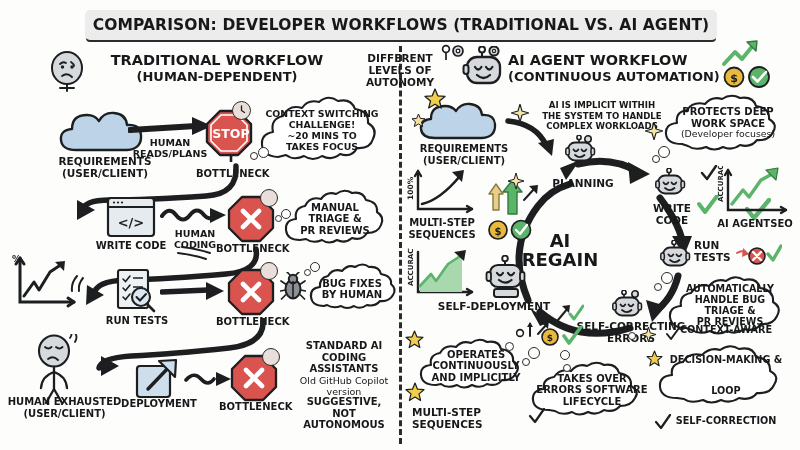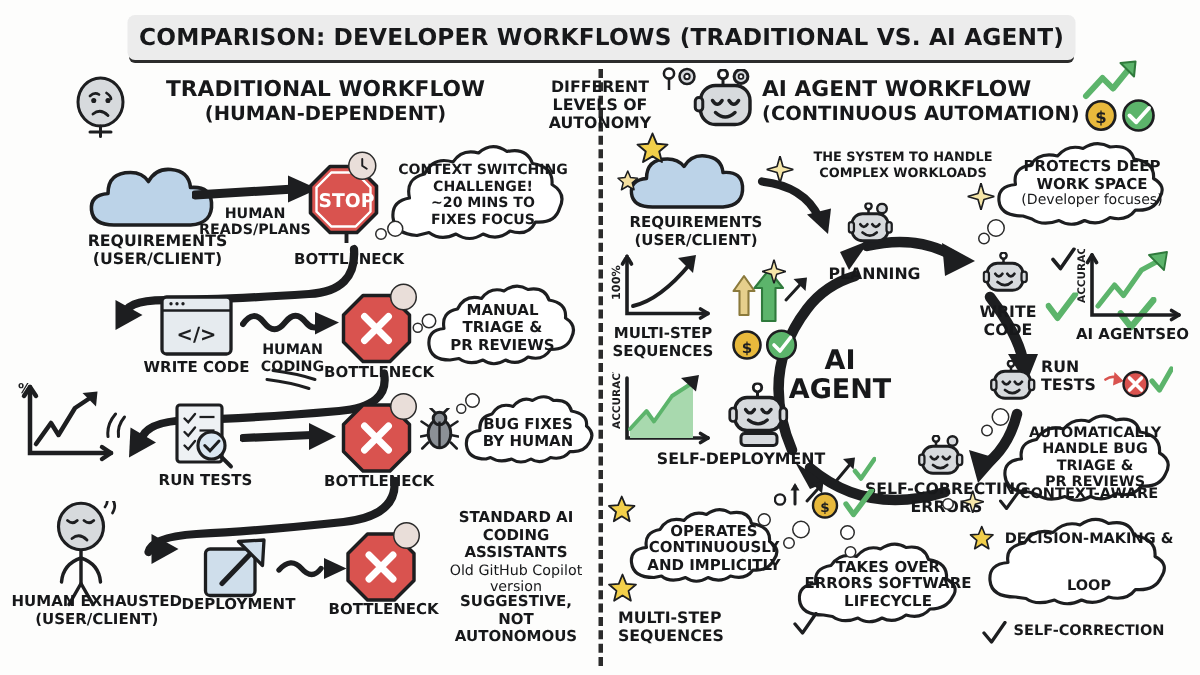--- a/index.html
+++ b/index.html
@@ -141,21 +141,21 @@
   </div>
 
   <div class="cloud" style="left:256px;top:97px;width:132px;height:68px;">
     <svg width="132" height="68" viewBox="0 0 132 68">
       <path d="M22 60 q-15 -1 -16 -12 q-1 -11 11 -13 q-3 -13 10 -16 q6 -12 19 -8 q6 -9 17 -6 q9 -8 19 -1 q13 -3 17 8 q14 2 13 14 q10 6 5 16 q-3 10 -16 9 q-5 10 -17 6 q-8 7 -18 2 q-9 6 -18 0 q-10 5 -18 -1 Z" fill="#fff" stroke="#1d1e20" stroke-width="2.1" stroke-linejoin="round"></path>
     </svg>
     <div class="ctext" style="font-size:9.4px;">
       <span>CONTEXT SWITCHING</span>
       <span>CHALLENGE!</span>
       <span>~20 MINS TO</span>
-      <span>FIXES FOCUS</span>
+      <span>TAKES FOCUS</span>
     </div>
   </div>
   <div class="abs dot" style="left:250px;top:152px;width:6px;height:6px;"></div>
   <div class="abs dot" style="left:258px;top:147px;width:9px;height:9px;"></div>
 
   <div class="abs" style="left:60px;top:158px;width:190px;height:70px;">
     <svg width="190" height="70" viewBox="0 0 190 70">
       <path d="M176 8 q2 28 -30 30 q-60 4 -96 4 q-28 0 -27 12" stroke="#1d1e20" stroke-width="5.5" fill="none" stroke-linecap="round"></path>
       <path d="M15 46 L33 56 L15 66 Z" fill="#1d1e20" transform="translate(2,-4)"></path>
     </svg>
@@ -346,20 +346,21 @@
     <svg width="90" height="44" viewBox="0 0 90 44">
       <path d="M17 38 q-13 0 -14 -9 q-1 -9 10 -10 q0 -13 14 -13 q7 0 11 5 q5 -8 14 -7 q11 1 12 11 q12 -1 13 9 q1 13 -13 14 Z" fill="#bcd3e8" stroke="#1d1e20" stroke-width="2.3" stroke-linejoin="round"></path>
     </svg>
   </div>
   <div class="abs plain" style="left:406px;top:143px;width:116px;font-size:10px;">
     <div>REQUIREMENTS</div>
     <div>(USER/CLIENT)</div>
   </div>
 
   <div class="abs plain" style="left:530px;top:100px;width:144px;font-size:8.6px;line-height:1.25;">
+    <div>AI IS IMPLICIT WITHIH</div>
     <div>THE SYSTEM TO HANDLE</div>
     <div>COMPLEX WORKLOADS</div>
   </div>
 
   <div class="abs" style="left:505px;top:115px;width:62px;height:48px;">
     <svg width="62" height="48" viewBox="0 0 62 48">
       <path d="M3 6 q28 3 38 24" stroke="#1d1e20" stroke-width="5.5" fill="none" stroke-linecap="round"></path>
       <path d="M33 28 L47 41 L49 24 Z" fill="#1d1e20"></path>
     </svg>
   </div>
@@ -392,21 +393,21 @@
       <path d="M120 188 q-52 16 -90 -16" stroke="#1d1e20" stroke-width="7" fill="none" stroke-linecap="round"></path>
       <path d="M40 182 L20 168 L30 186 Z" fill="#1d1e20"></path>
 
       <path d="M18 160 q-22 -52 10 -94 q12 -16 32 -22" stroke="#1d1e20" stroke-width="7" fill="none" stroke-linecap="round"></path>
       <path d="M50 28 L70 20 L56 40 Z" fill="#1d1e20"></path>
     </svg>
   </div>
 
   <div class="abs ctr" style="left:505px;top:232px;width:110px;font-size:18px;font-weight:700;line-height:1.05;">
     <div>AI</div>
-    <div>AGENT</div>
+    <div>REGAIN</div>
   </div>
 
   <div class="abs" style="left:565px;top:135px;width:34px;height:30px;">
     <svg width="34" height="30" viewBox="0 0 34 30">
       <line x1="14" y1="8" x2="14" y2="3" stroke="#1d1e20" stroke-width="1.7"></line>
       <circle cx="14" cy="2.4" r="2.1" fill="#fff" stroke="#1d1e20" stroke-width="1.6"></circle>
       <circle cx="23" cy="4" r="3.2" fill="#d7dadd" stroke="#1d1e20" stroke-width="1.6"></circle>
       <rect x="3" y="7.5" width="24" height="18" rx="7" fill="#d7dadd" stroke="#1d1e20" stroke-width="1.9"></rect>
       <rect x="0.8" y="13" width="3.5" height="7" rx="1.7" fill="#d7dadd" stroke="#1d1e20" stroke-width="1.5"></rect>
       <rect x="26" y="13" width="3.5" height="7" rx="1.7" fill="#d7dadd" stroke="#1d1e20" stroke-width="1.5"></rect>

